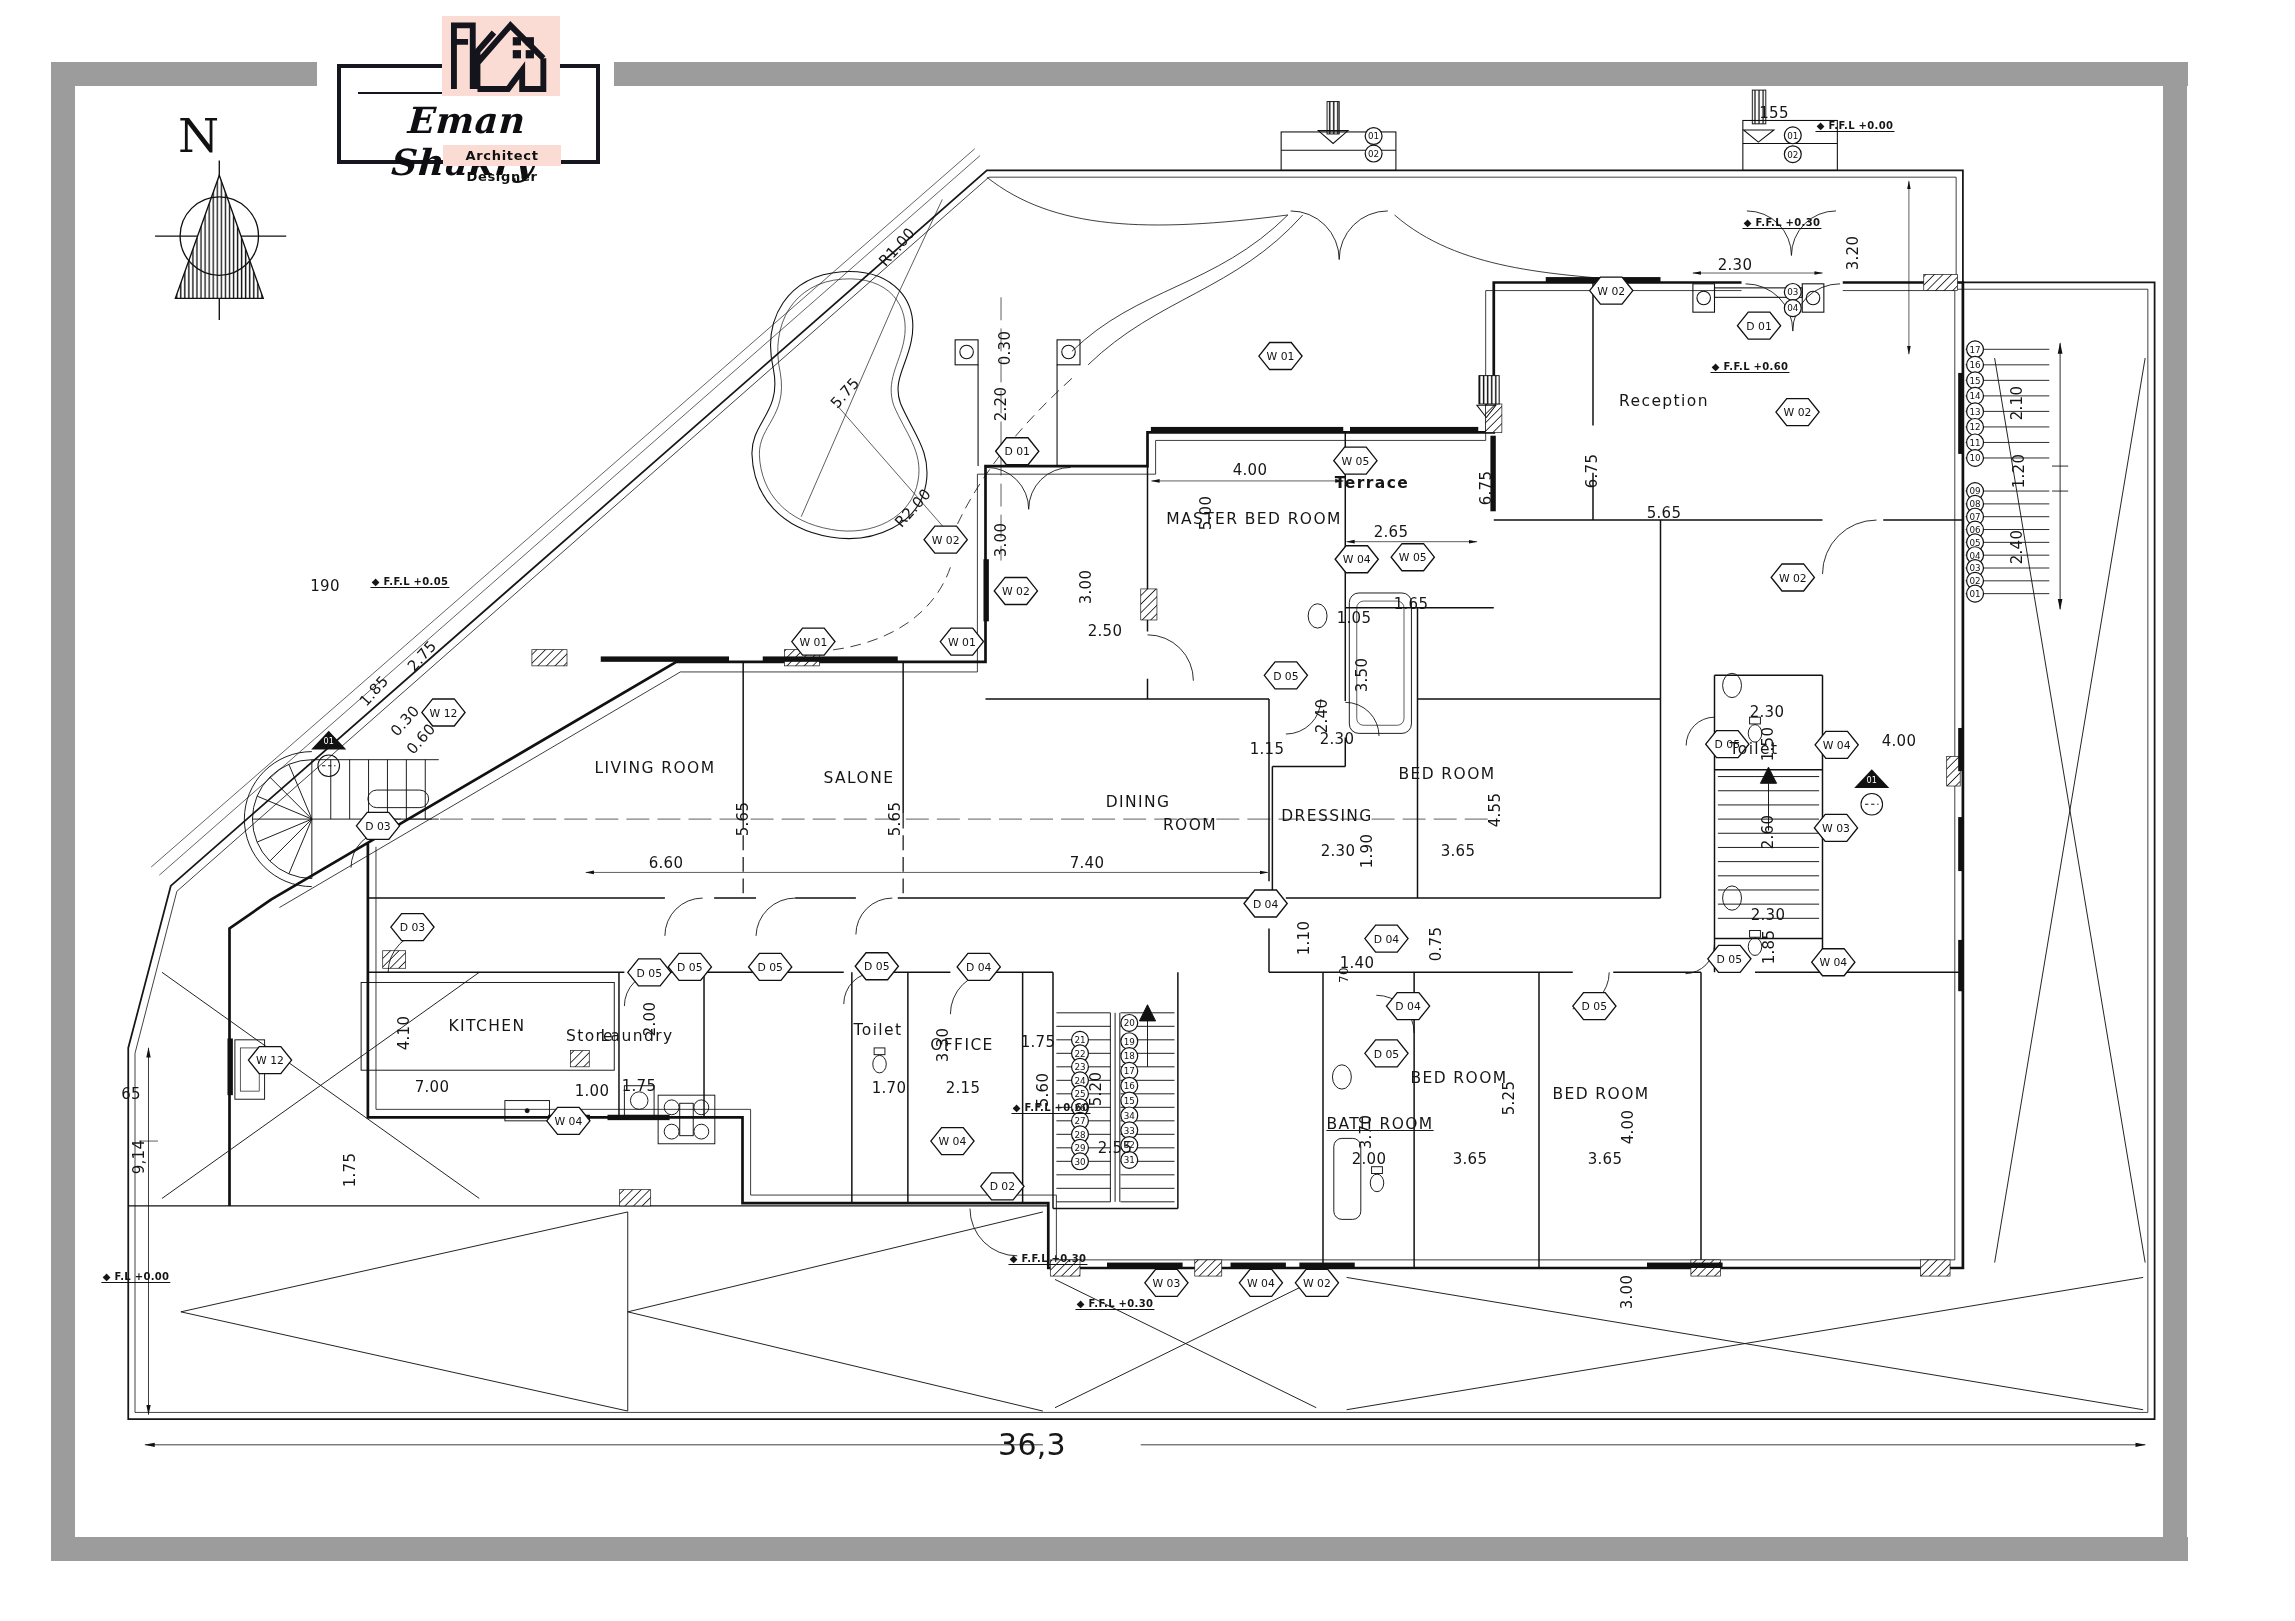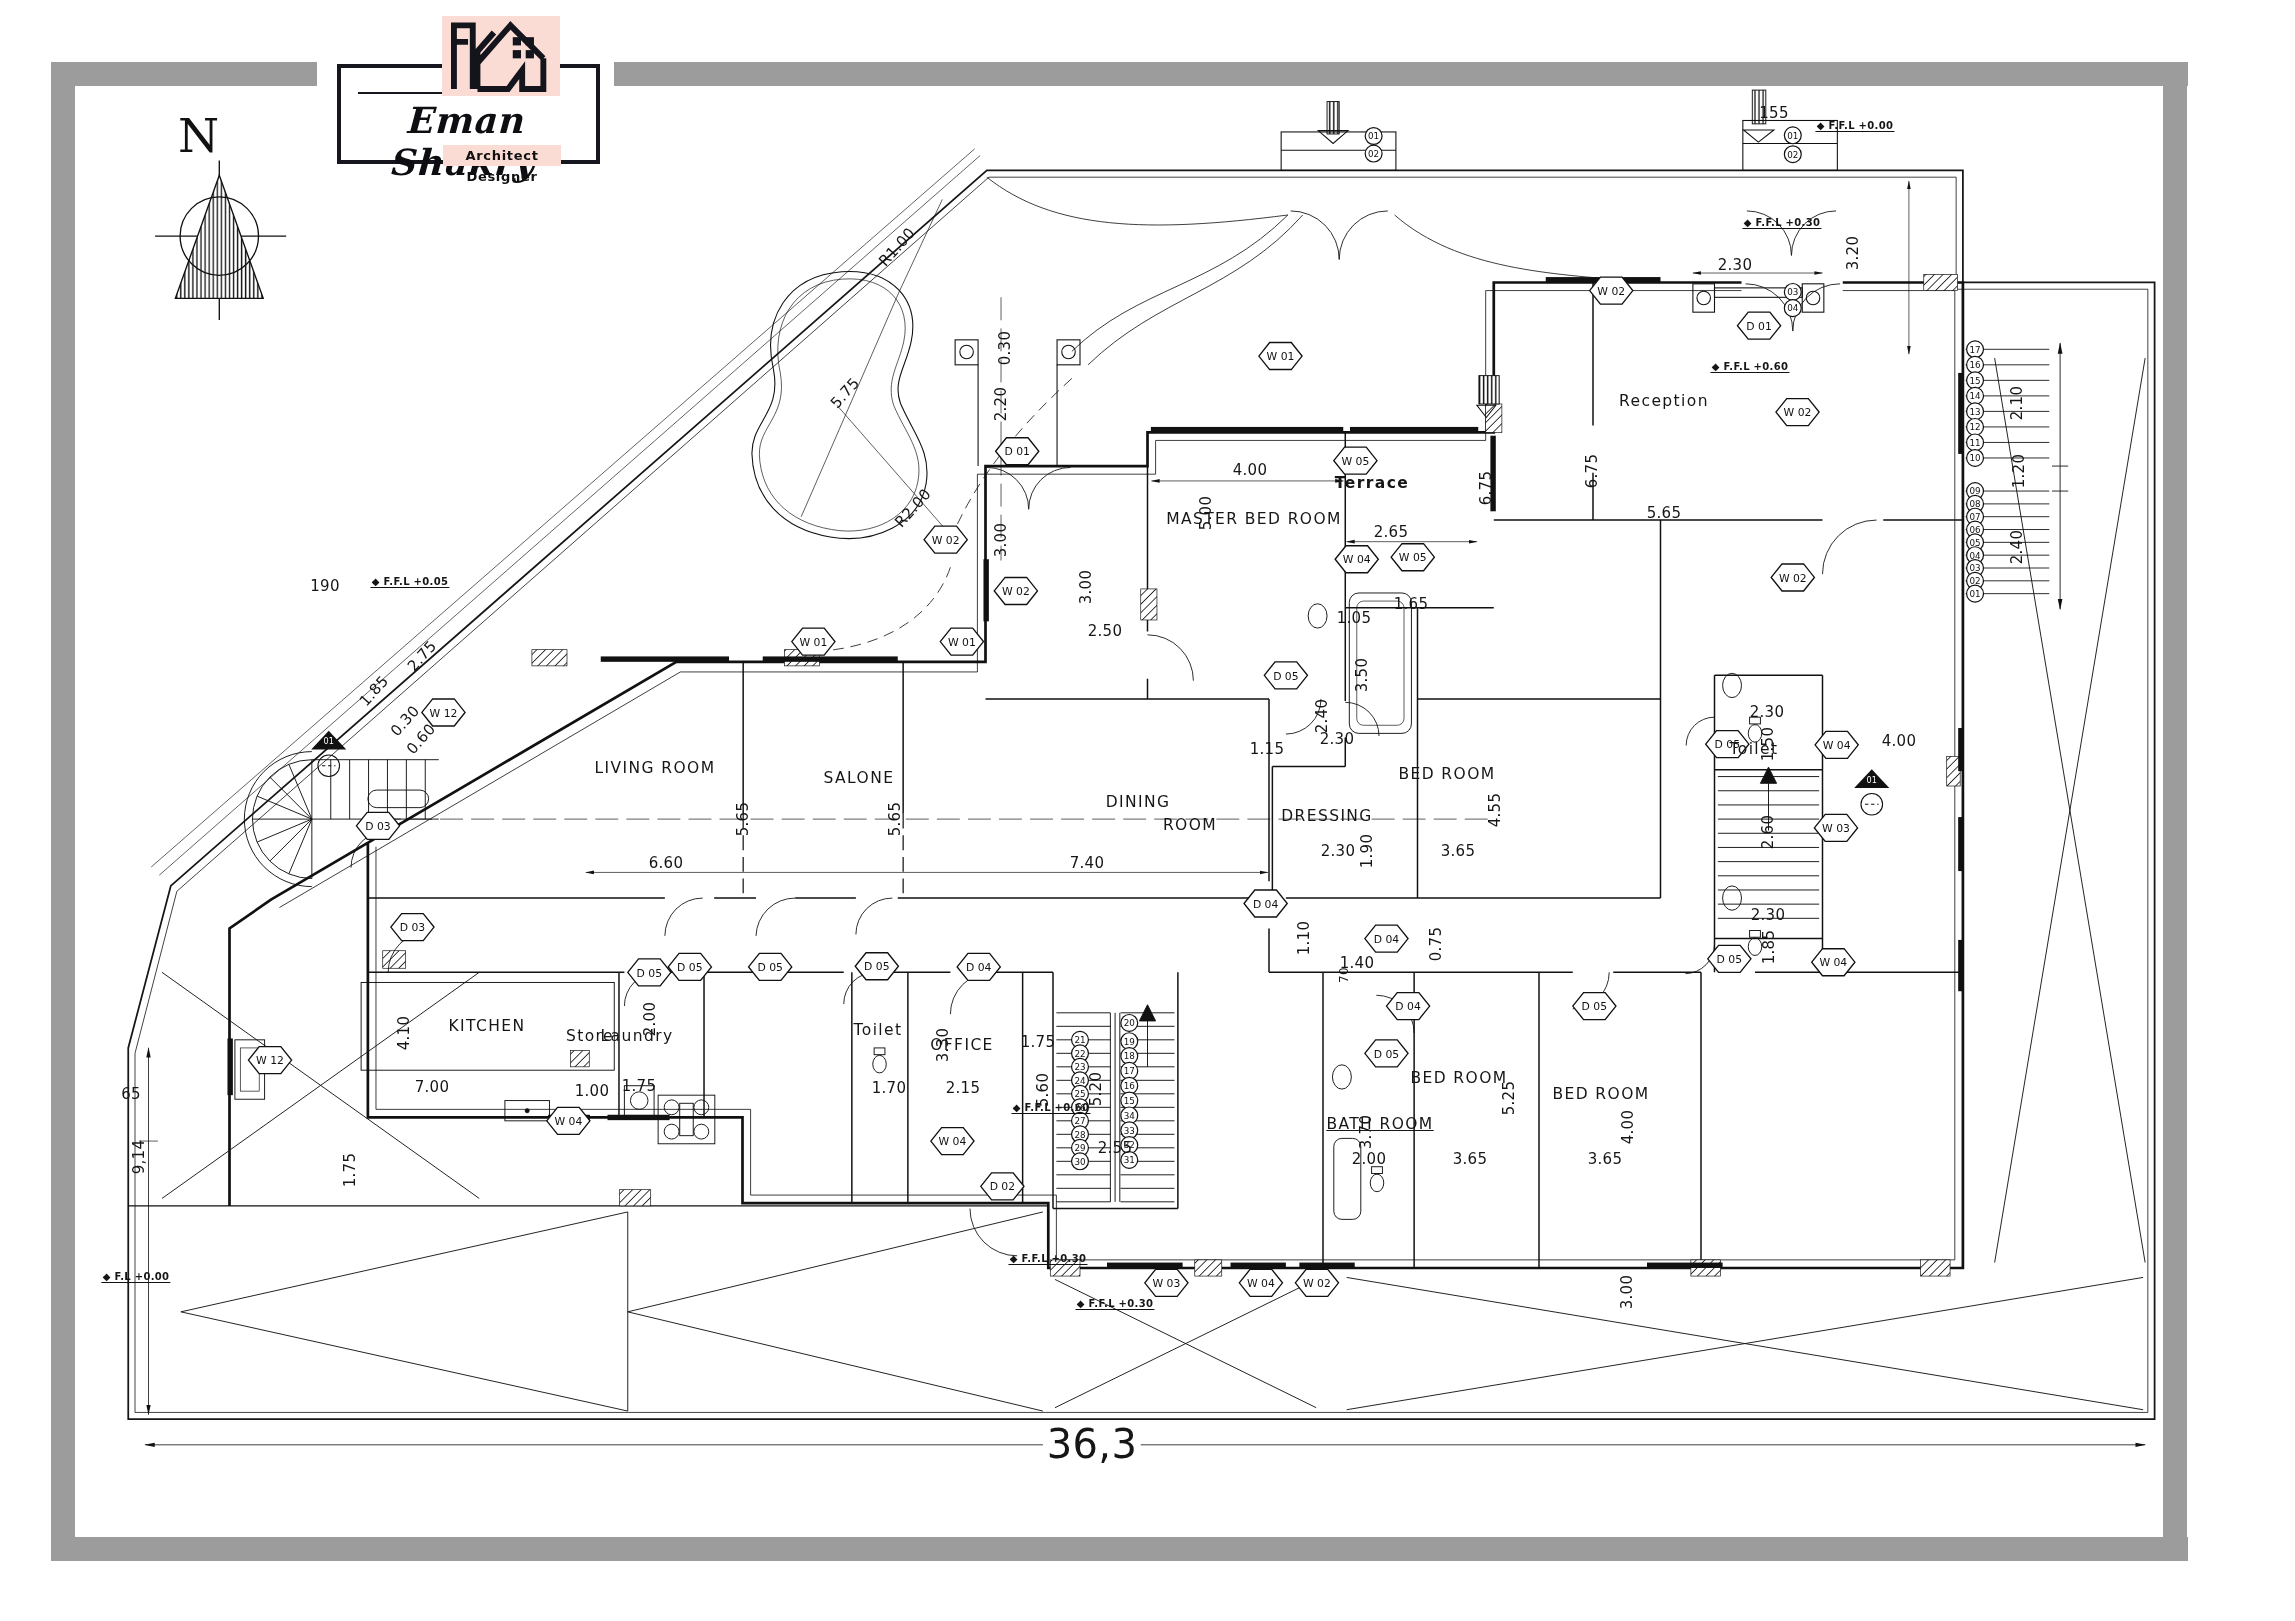--- a/index.html
+++ b/index.html
@@ -683,21 +683,21 @@
       <div class="lbl dim" style="left: 1038px; top: 1042px; transform: translate(-50%, -50%);">1.75</div>
       <div class="lbl dim" style="left: 1369px; top: 1159px; transform: translate(-50%, -50%);">2.00</div>
       <div class="lbl dim" style="left: 1470px; top: 1159px; transform: translate(-50%, -50%);">3.65</div>
       <div class="lbl dim" style="left: 1605px; top: 1159px; transform: translate(-50%, -50%);">3.65</div>
       <div class="lbl dim" style="left: 1899px; top: 741px; transform: translate(-50%, -50%);">4.00</div>
       <div class="lbl dim" style="left: 1767px; top: 712px; transform: translate(-50%, -50%);">2.30</div>
       <div class="lbl dim" style="left: 1768px; top: 915px; transform: translate(-50%, -50%);">2.30</div>
       <div class="lbl dim" style="left: 325px; top: 586px; transform: translate(-50%, -50%);">190</div>
       <div class="lbl dim" style="left: 1774px; top: 113px; transform: translate(-50%, -50%);">155</div>
       <div class="lbl dim" style="left: 131px; top: 1094px; transform: translate(-50%, -50%);">65</div>
-      <div class="lbl dim" style="left: 1092px; top: 1444px; font-size: 40px; transform: translate(-50%, -50%);">36,3</div>
+      <div class="lbl dim" style="left: 1032px; top: 1444px; font-size: 30px; transform: translate(-50%, -50%);">36,3</div>
       <div class="lbl dim" style="left: 743px; top: 819px; transform: translate(-50%, -50%) rotate(-90deg);">5.65</div>
       <div class="lbl dim" style="left: 895px; top: 819px; transform: translate(-50%, -50%) rotate(-90deg);">5.65</div>
       <div class="lbl dim" style="left: 1206px; top: 513px; transform: translate(-50%, -50%) rotate(-90deg);">5.00</div>
       <div class="lbl dim" style="left: 1086px; top: 587px; transform: translate(-50%, -50%) rotate(-90deg);">3.00</div>
       <div class="lbl dim" style="left: 1486px; top: 488px; transform: translate(-50%, -50%) rotate(-90deg);">6.75</div>
       <div class="lbl dim" style="left: 1592px; top: 471px; transform: translate(-50%, -50%) rotate(-90deg);">6.75</div>
       <div class="lbl dim" style="left: 1005px; top: 348px; transform: translate(-50%, -50%) rotate(-90deg);">0.30</div>
       <div class="lbl dim" style="left: 1001px; top: 404px; transform: translate(-50%, -50%) rotate(-90deg);">2.20</div>
       <div class="lbl dim" style="left: 1001px; top: 540px; transform: translate(-50%, -50%) rotate(-90deg);">3.00</div>
       <div class="lbl dim" style="left: 1853px; top: 253px; transform: translate(-50%, -50%) rotate(-90deg);">3.20</div>

